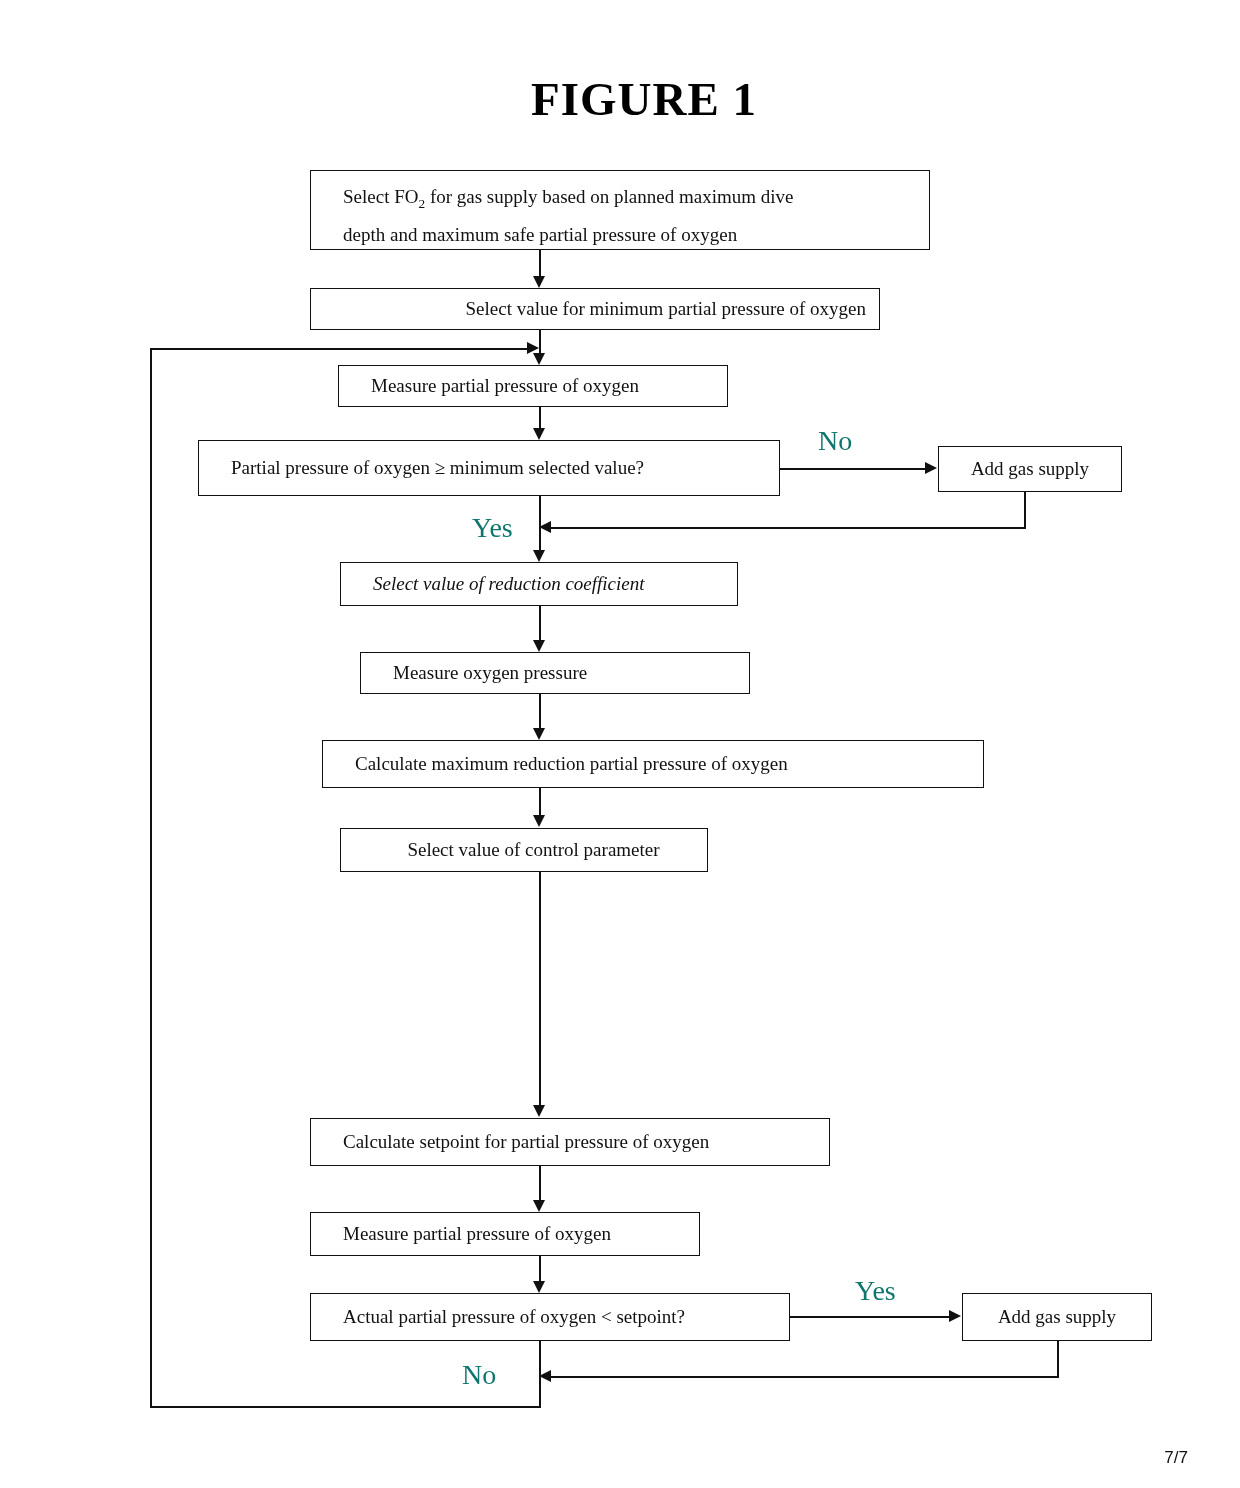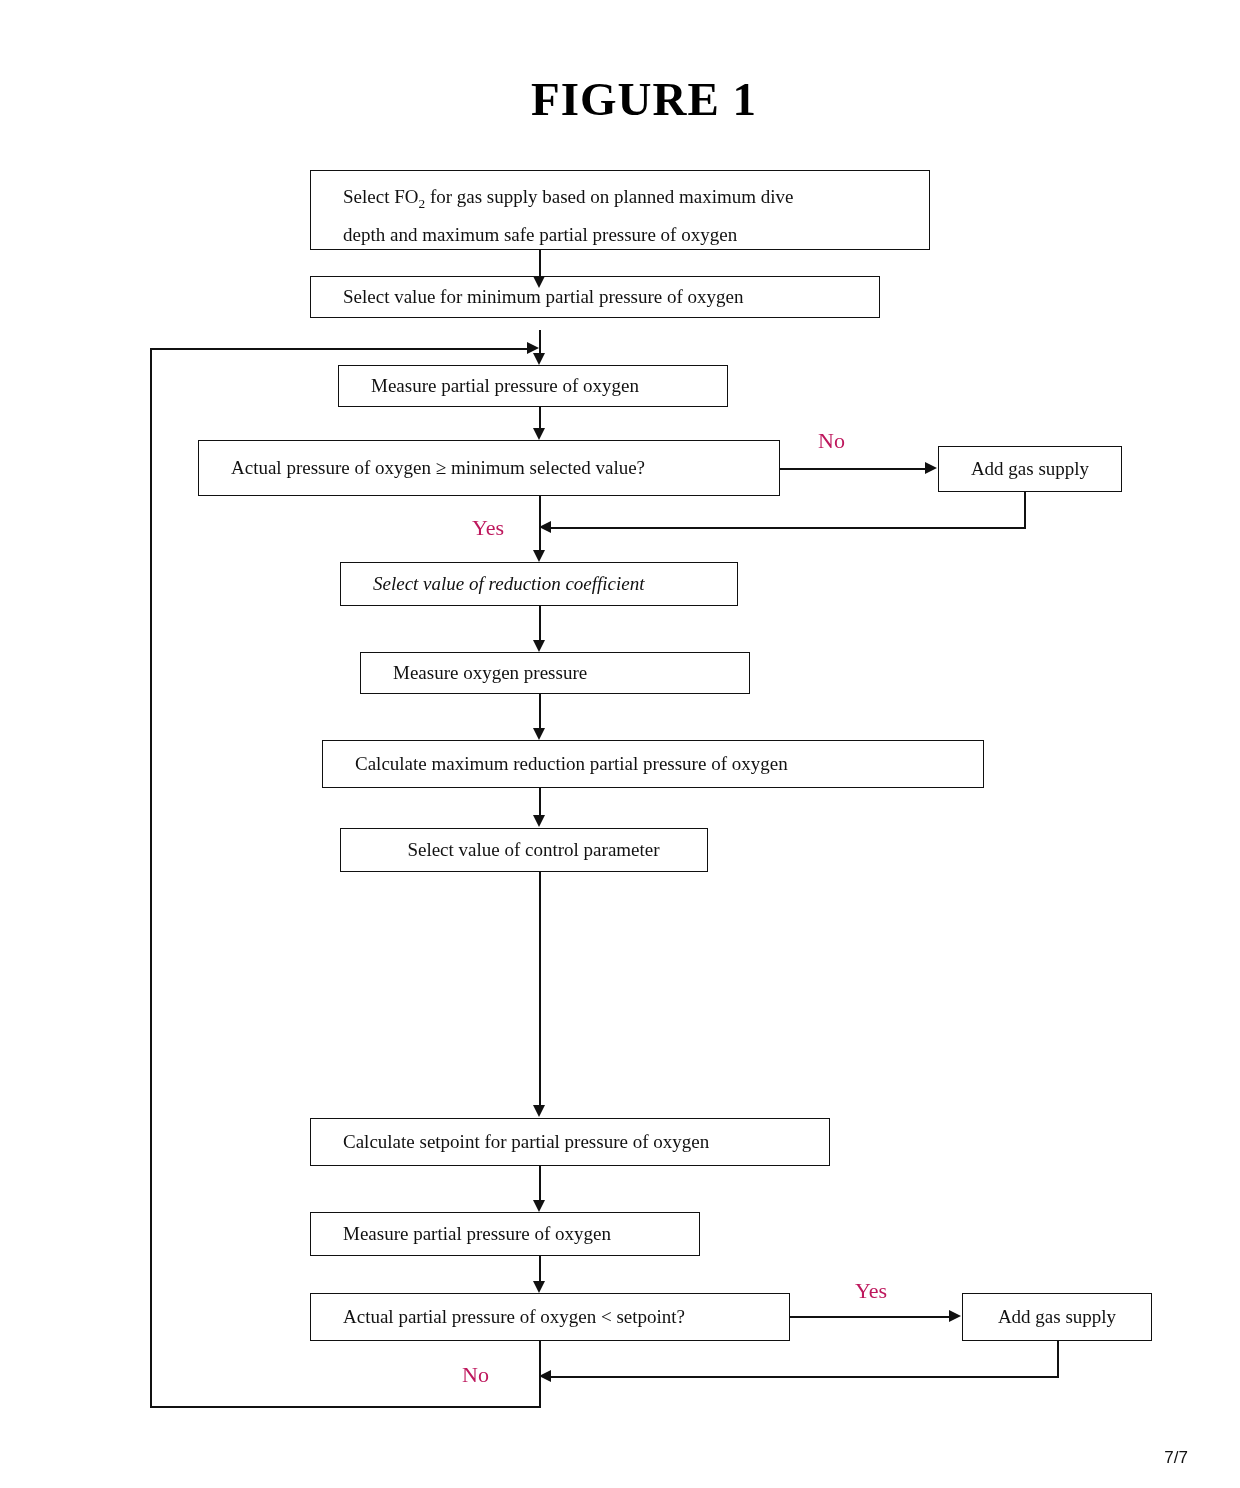--- a/index.html
+++ b/index.html
@@ -74,23 +74,23 @@
     border-left: 12px solid #111111;
   }
   .arrow-left {
     border-top: 6.5px solid transparent;
     border-bottom: 6.5px solid transparent;
     border-right: 12px solid #111111;
   }
 
   .edge-label {
     position: absolute;
-    font-size: 22px;
+    font-size: 28px;
     line-height: 26px;
-    color: #be185d;
+    color: #0f766e;
     white-space: nowrap;
   }
 
   #page-number {
     position: absolute;
     right: 52px;
     top: 1448px;
     font-family: "Liberation Sans", "DejaVu Sans", sans-serif;
     font-size: 17px;
     color: #111111;
@@ -103,30 +103,30 @@
 </style>
 </head>
 <body>
 
 <div id="figure-title">FIGURE 1</div>
 
 <div class="node two-line" style="left:310px; top:170px; width:620px; height:80px;">
   <span class="node-text">Select FO<sub>2</sub> for gas supply based on planned maximum dive<br>depth and maximum safe partial pressure of oxygen</span>
 </div>
 
-<div class="node" style="left:310px; top:276px; width:570px; height:42px;">
+<div class="node" style="left:310px; top:288px; width:570px; height:42px;justify-content:flex-end;">
   <span class="node-text">Select value for minimum partial pressure of oxygen</span>
 </div>
 
 <div class="node" style="left:338px; top:365px; width:390px; height:42px;">
   <span class="node-text">Measure partial pressure of oxygen</span>
 </div>
 
 <div class="node" style="left:198px; top:440px; width:582px; height:56px;">
-  <span class="node-text">Actual pressure of oxygen ≥ minimum selected value?</span>
+  <span class="node-text">Partial pressure of oxygen ≥ minimum selected value?</span>
 </div>
 
 <div class="node" style="left:938px; top:446px; width:184px; height:46px; justify-content:center; padding-left:13px;">
   <span class="node-text">Add gas supply</span>
 </div>
 
 <div class="node" style="left:340px; top:562px; width:398px; height:44px;font-style:italic;">
   <span class="node-text">Select value of reduction coefficient</span>
 </div>
 

